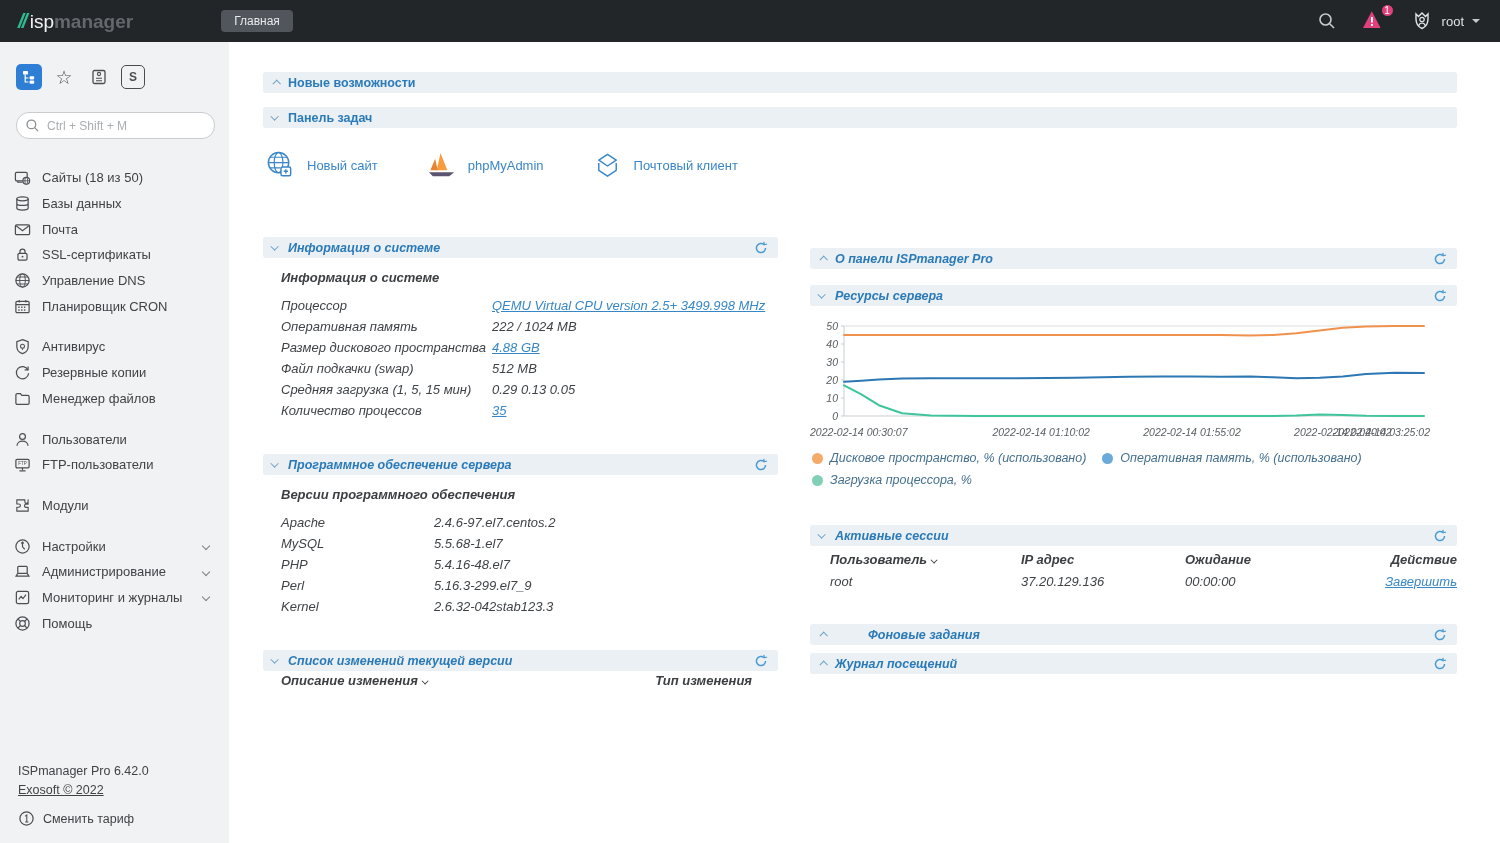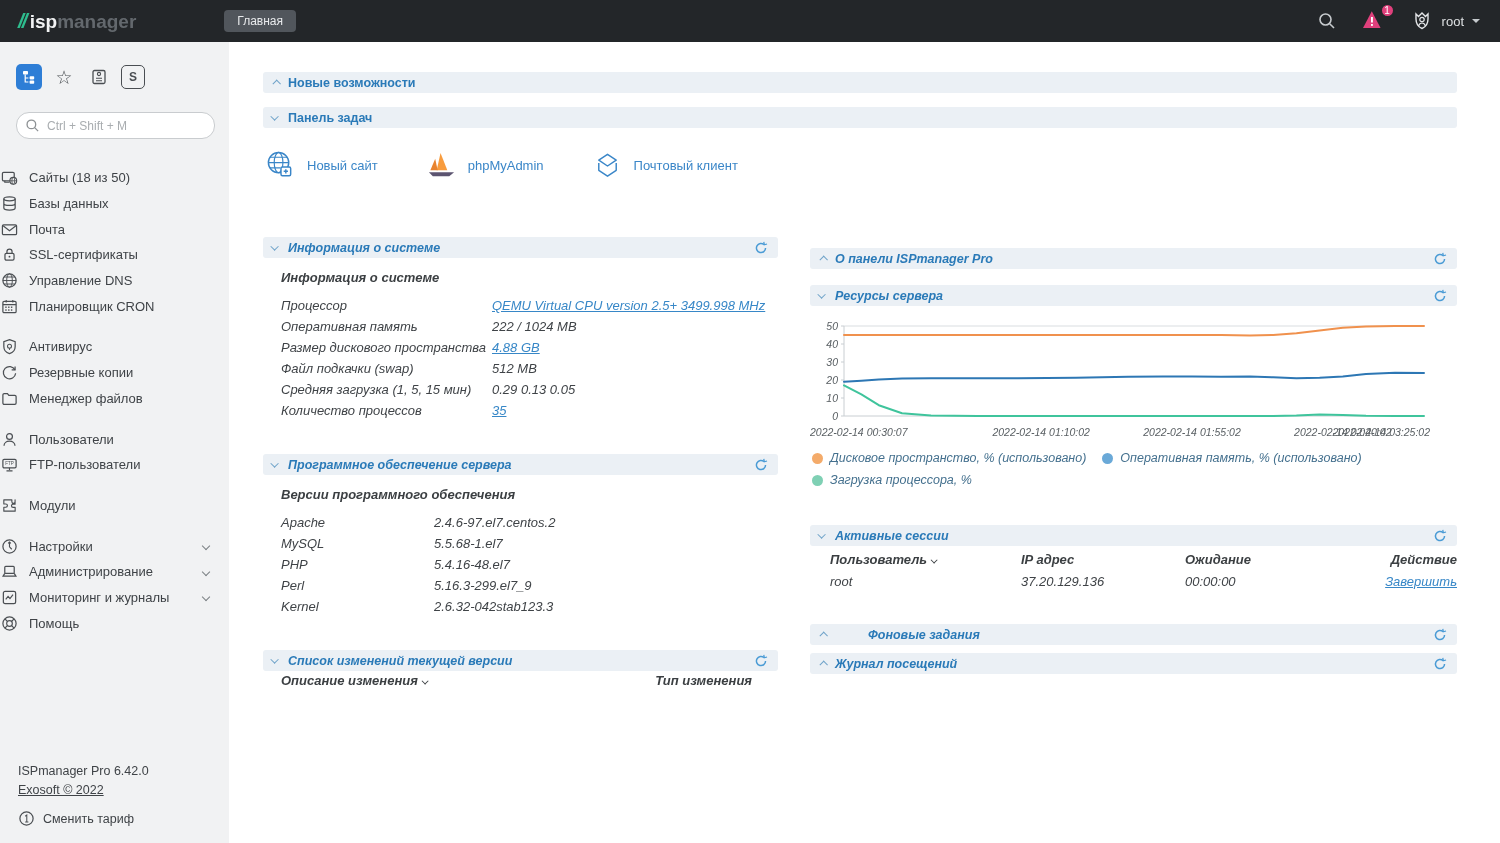--- a/index.html
+++ b/index.html
@@ -3,21 +3,21 @@
 <meta charset="utf-8">
 <style>
   * { box-sizing: border-box; margin: 0; padding: 0; }
   html,body { width:1500px; height:843px; overflow:hidden; }
   body { font-family:"Liberation Sans", sans-serif; font-size:13px; color:#3f4347; background:#fff; display:flex; flex-direction:column; }
 
   
   .topbar { height:42px; flex:none; background:#232629; display:flex; align-items:center; padding:0 20px 0 18px; }
   .logo { display:flex; align-items:baseline; cursor:pointer; }
   .logo .slashes { color:#2ebd8e; font-weight:700; font-style:italic; font-size:21px; letter-spacing:-2px; margin-right:4px; }
-  .logo .isp { color:#f2f3f4; font-weight:700; font-size:19px; }
+  .logo .isp { color:#f2f3f4; font-weight:400; font-size:19px; }
   .logo .mgr { color:#63686d; font-weight:700; font-size:19px; }
   .tab-main { margin-left:88px; background:#51565c; color:#e8eaec; font-size:12px; padding:4px 13px; border-radius:4px; cursor:pointer; }
   .topbar-right { margin-left:auto; display:flex; align-items:center; gap:24px; }
   .warn-wrap { position:relative; cursor:pointer; }
   .warn-badge { position:absolute; top:-6px; right:-9px; background:#e0407c; color:#fff; font-size:10px; min-width:15px; height:15px; border-radius:8px; display:flex; align-items:center; justify-content:center; border:2px solid #232629; padding:0 2px; }
   .user-area { display:flex; align-items:center; gap:8px; cursor:pointer; color:#dde0e2; font-size:13px; }
   .caret-down-light { width:0; height:0; border:4px solid transparent; border-top-color:#c6cacd; margin-top:4px; }
 
   
   .shell { flex:1; display:flex; min-height:0; }
@@ -26,21 +26,21 @@
 
   
   .quickrow { display:flex; align-items:center; gap:9px; padding-left:16px; margin-bottom:22px; }
   .qbtn { width:26px; height:26px; display:flex; align-items:center; justify-content:center; border-radius:5px; cursor:pointer; color:#4a4e52; }
   .qbtn.active { background:#2e7ed6; color:#fff; }
   .qbtn.squareS { border:1.5px solid #4a4e52; width:24px; height:24px; border-radius:5px; font-size:12px; font-weight:600; }
   .star-glyph { font-size:19px; line-height:1; }
   .searchbox { margin:0 14px 26px 16px; height:27px; background:#fff; border:1px solid #c9cccf; border-radius:13px; display:flex; align-items:center; padding:0 8px; gap:7px; }
   .searchbox input { border:none; outline:none; flex:1; font-size:12px; font-family:inherit; color:#444; background:transparent; }
   .searchbox input::placeholder { color:#a9adb0; }
-  .menu { flex:1; padding-left:1px; overflow:hidden; }
+  .menu { flex:1; padding-left:14px; overflow:hidden; }
   .mgroup { margin-bottom:15px; }
   .mitem { display:flex; align-items:center; gap:11px; height:25.7px; cursor:pointer; color:#3f4347; }
   .mitem svg { flex:none; }
   .expand-caret { margin-left:auto; margin-right:20px; width:6px; height:6px; border-left:1.3px solid #7b8084; border-bottom:1.3px solid #7b8084; transform:rotate(-45deg); }
   .sfooter { flex:none; padding:0 0 16px 18px; font-size:12.5px;margin-top:36px; }
   .sfooter .ver { margin-bottom:5px; }
   .sfooter a { color:#3f4347; }
   .tariff-row { display:flex; align-items:center; gap:8px; margin-top:13px; cursor:pointer; }
 
   

